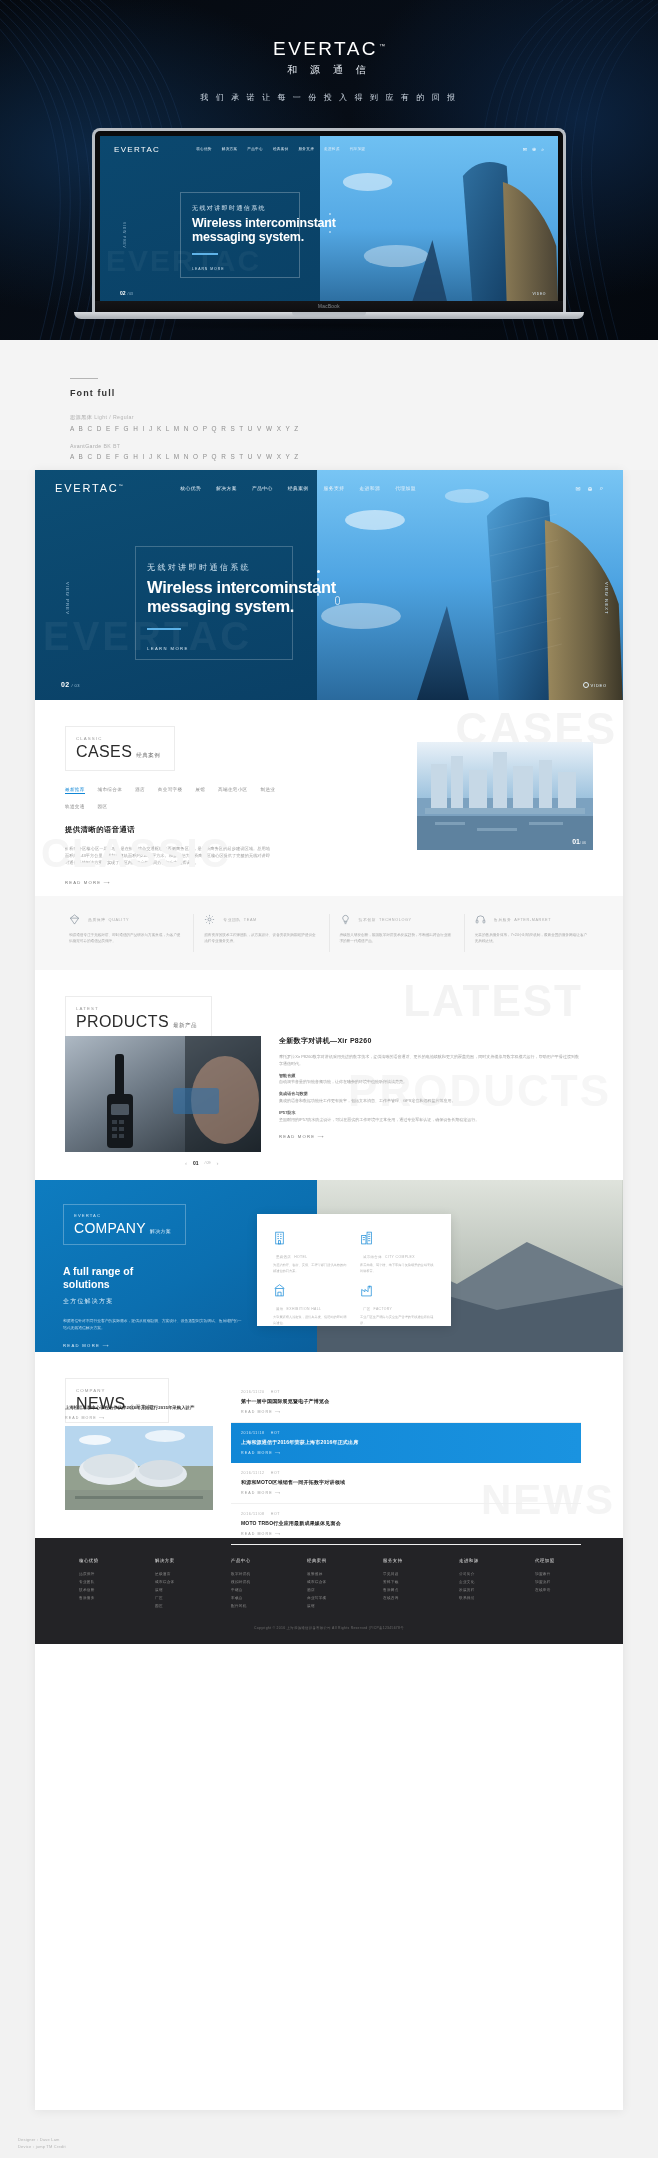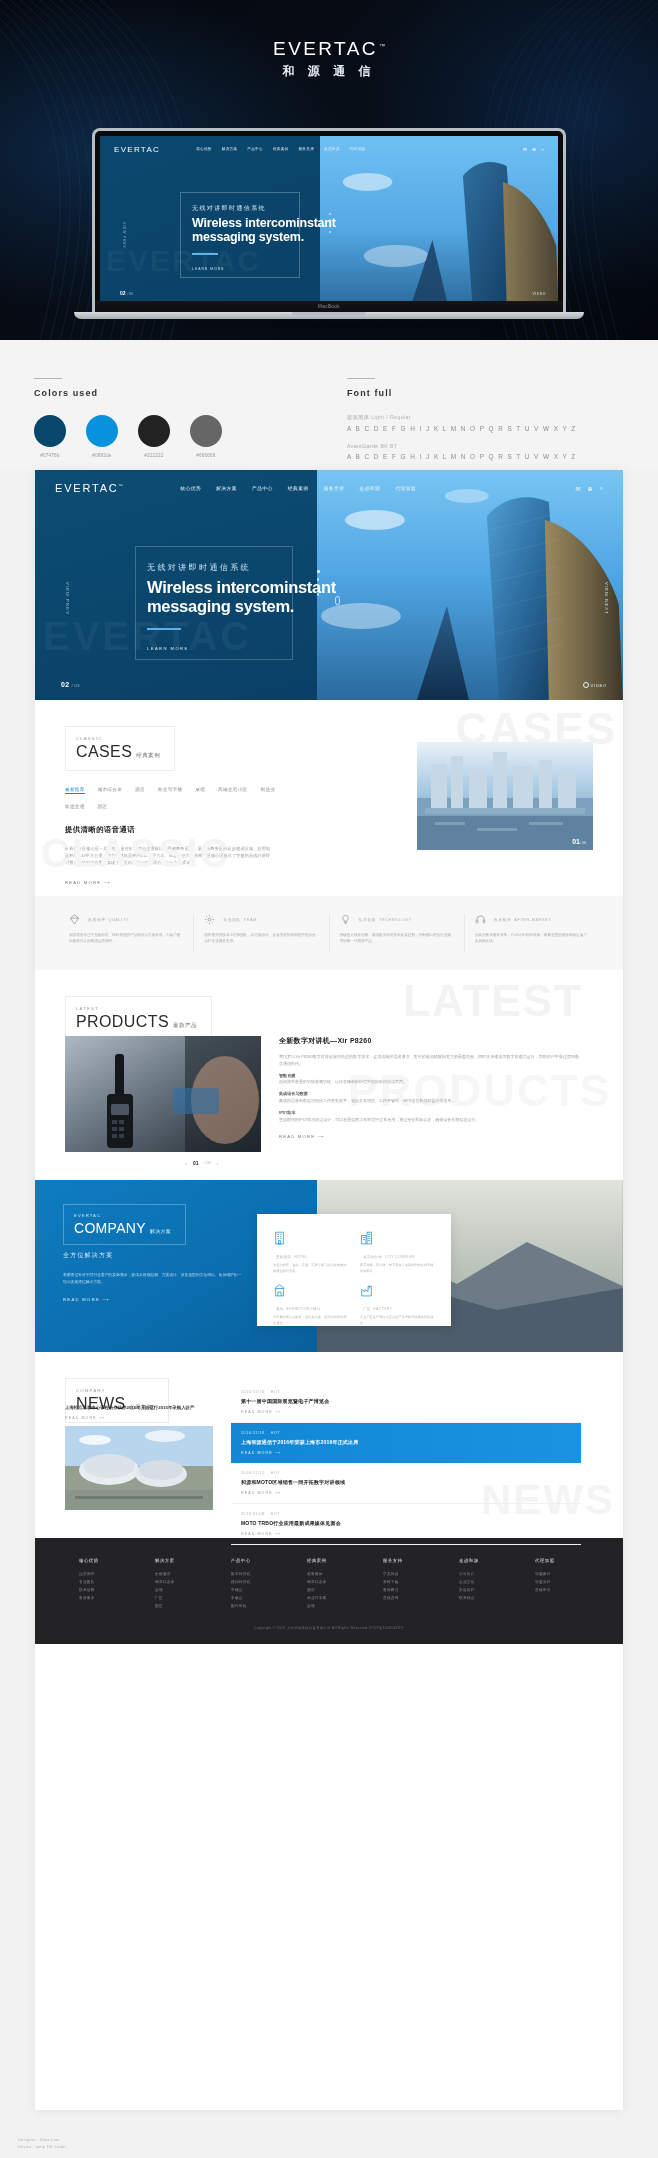--- a/index.html
+++ b/index.html
@@ -31,22 +31,22 @@
   .logo-mark {
     font-size: 19px; letter-spacing: 2.4px; font-weight: 400;
     color: #ffffff; position: relative; display: inline-block;
     font-family: "Liberation Sans", sans-serif;
   }
   .logo-mark .tm {
     font-size: 6px; vertical-align: super; letter-spacing: 0;
     margin-left: 1px; opacity: .85;
   }
   .logo-cn {
-    margin-top: 3px; font-size: 12px; letter-spacing: 5px;
-    color: #e8eef5; font-weight: 700;
+    margin-top: 3px; font-size: 10px; letter-spacing: 5px;
+    color: #e8eef5; font-weight: 400;
   }
   .logo-slogan {
     margin-top: 15px; font-size: 8px; letter-spacing: 2.6px;
     color: #cfd9e4; font-weight: 300;
   }
 
   
   .macbook { position: absolute; left: 92px; top: 128px; width: 474px; }
   .mb-screen {
     width: 474px; height: 173px;
@@ -322,20 +322,21 @@
       <path d="M200,-10 C120,40 70,120 130,340"></path>
         <path d="M190,-10 C110,40 60,120 120,340"></path>
     </g>
   </svg>
 
   <div class="logo-wrap">
     <div class="logo-mark">
       <span>EVERTAC</span><span class="tm">™</span>
     </div>
     <div class="logo-cn">和 源 通 信</div>
+    <div class="logo-slogan">我 们 承 诺  让 每 一 份 投 入  得 到 应 有 的 回 报</div>
   </div>
 
   <div class="macbook">
     <div class="mb-screen">
       <div class="mb-viewport">
 
         <div class="mini-hero">
           <div class="mini-left">
             <div class="mini-ghost">EVERTAC</div>
             <div class="mini-side-vp">VIEW PREV</div>
@@ -402,42 +403,20 @@
     </div>
     <div class="mb-chin">
       <span>MacBook</span>
     </div>
     <div class="mb-base"></div>
   </div>
   <div class="mb-shadow"></div>
 </div>
 
 <div class="specs">
-  <div class="spec-col">
-    <div class="spec-rule"></div>
-    <div class="spec-title">Colors used</div>
-    <div class="swatches">
-      <div class="swatch">
-        <i style="background:#07476b"></i>
-        <span>#07476b</span>
-      </div>
-      <div class="swatch">
-        <i style="background:#0892de"></i>
-        <span>#0892de</span>
-      </div>
-      <div class="swatch">
-        <i style="background:#222222"></i>
-        <span>#222222</span>
-      </div>
-      <div class="swatch">
-        <i style="background:#666666"></i>
-        <span>#666666</span>
-      </div>
-    </div>
-  </div>
 
   <div class="spec-col right">
     <div class="spec-rule"></div>
     <div class="spec-title">Font full</div>
     <div class="font-row">
       <div class="font-name">
         <span>思源黑体</span>
         <b>Light / Regular</b>
       </div>
       <div class="font-abc">A B C D E F G H I J K L M N O P Q R S T U V W X Y Z</div>
@@ -726,20 +705,24 @@
   </div>
 
   <div class="solution">
     <div class="sol-left">
       <div class="sol-head">
         <div class="sol-kicker">EVERTAC</div>
         <div class="sol-title">
           <span>COMPANY</span><em>解决方案</em>
         </div>
       </div>
+      <div class="sol-h2">
+        <div>A full range of</div>
+        <div>solutions</div>
+      </div>
       <div class="sol-cn">全方位解决方案</div>
       <div class="sol-p">和源通信针对不同行业客户的实际需求，提供从前期勘测、方案设计、设备选型到安装调试、售后维护的一站式无线通信解决方案。</div>
       <div class="sol-more">
         <span>READ MORE</span> <span>⟶</span>
       </div>
     </div>
 
     <div class="sol-right">
       <svg width="100%" height="100%" viewBox="0 0 306 172" preserveAspectRatio="none">
         <defs>

